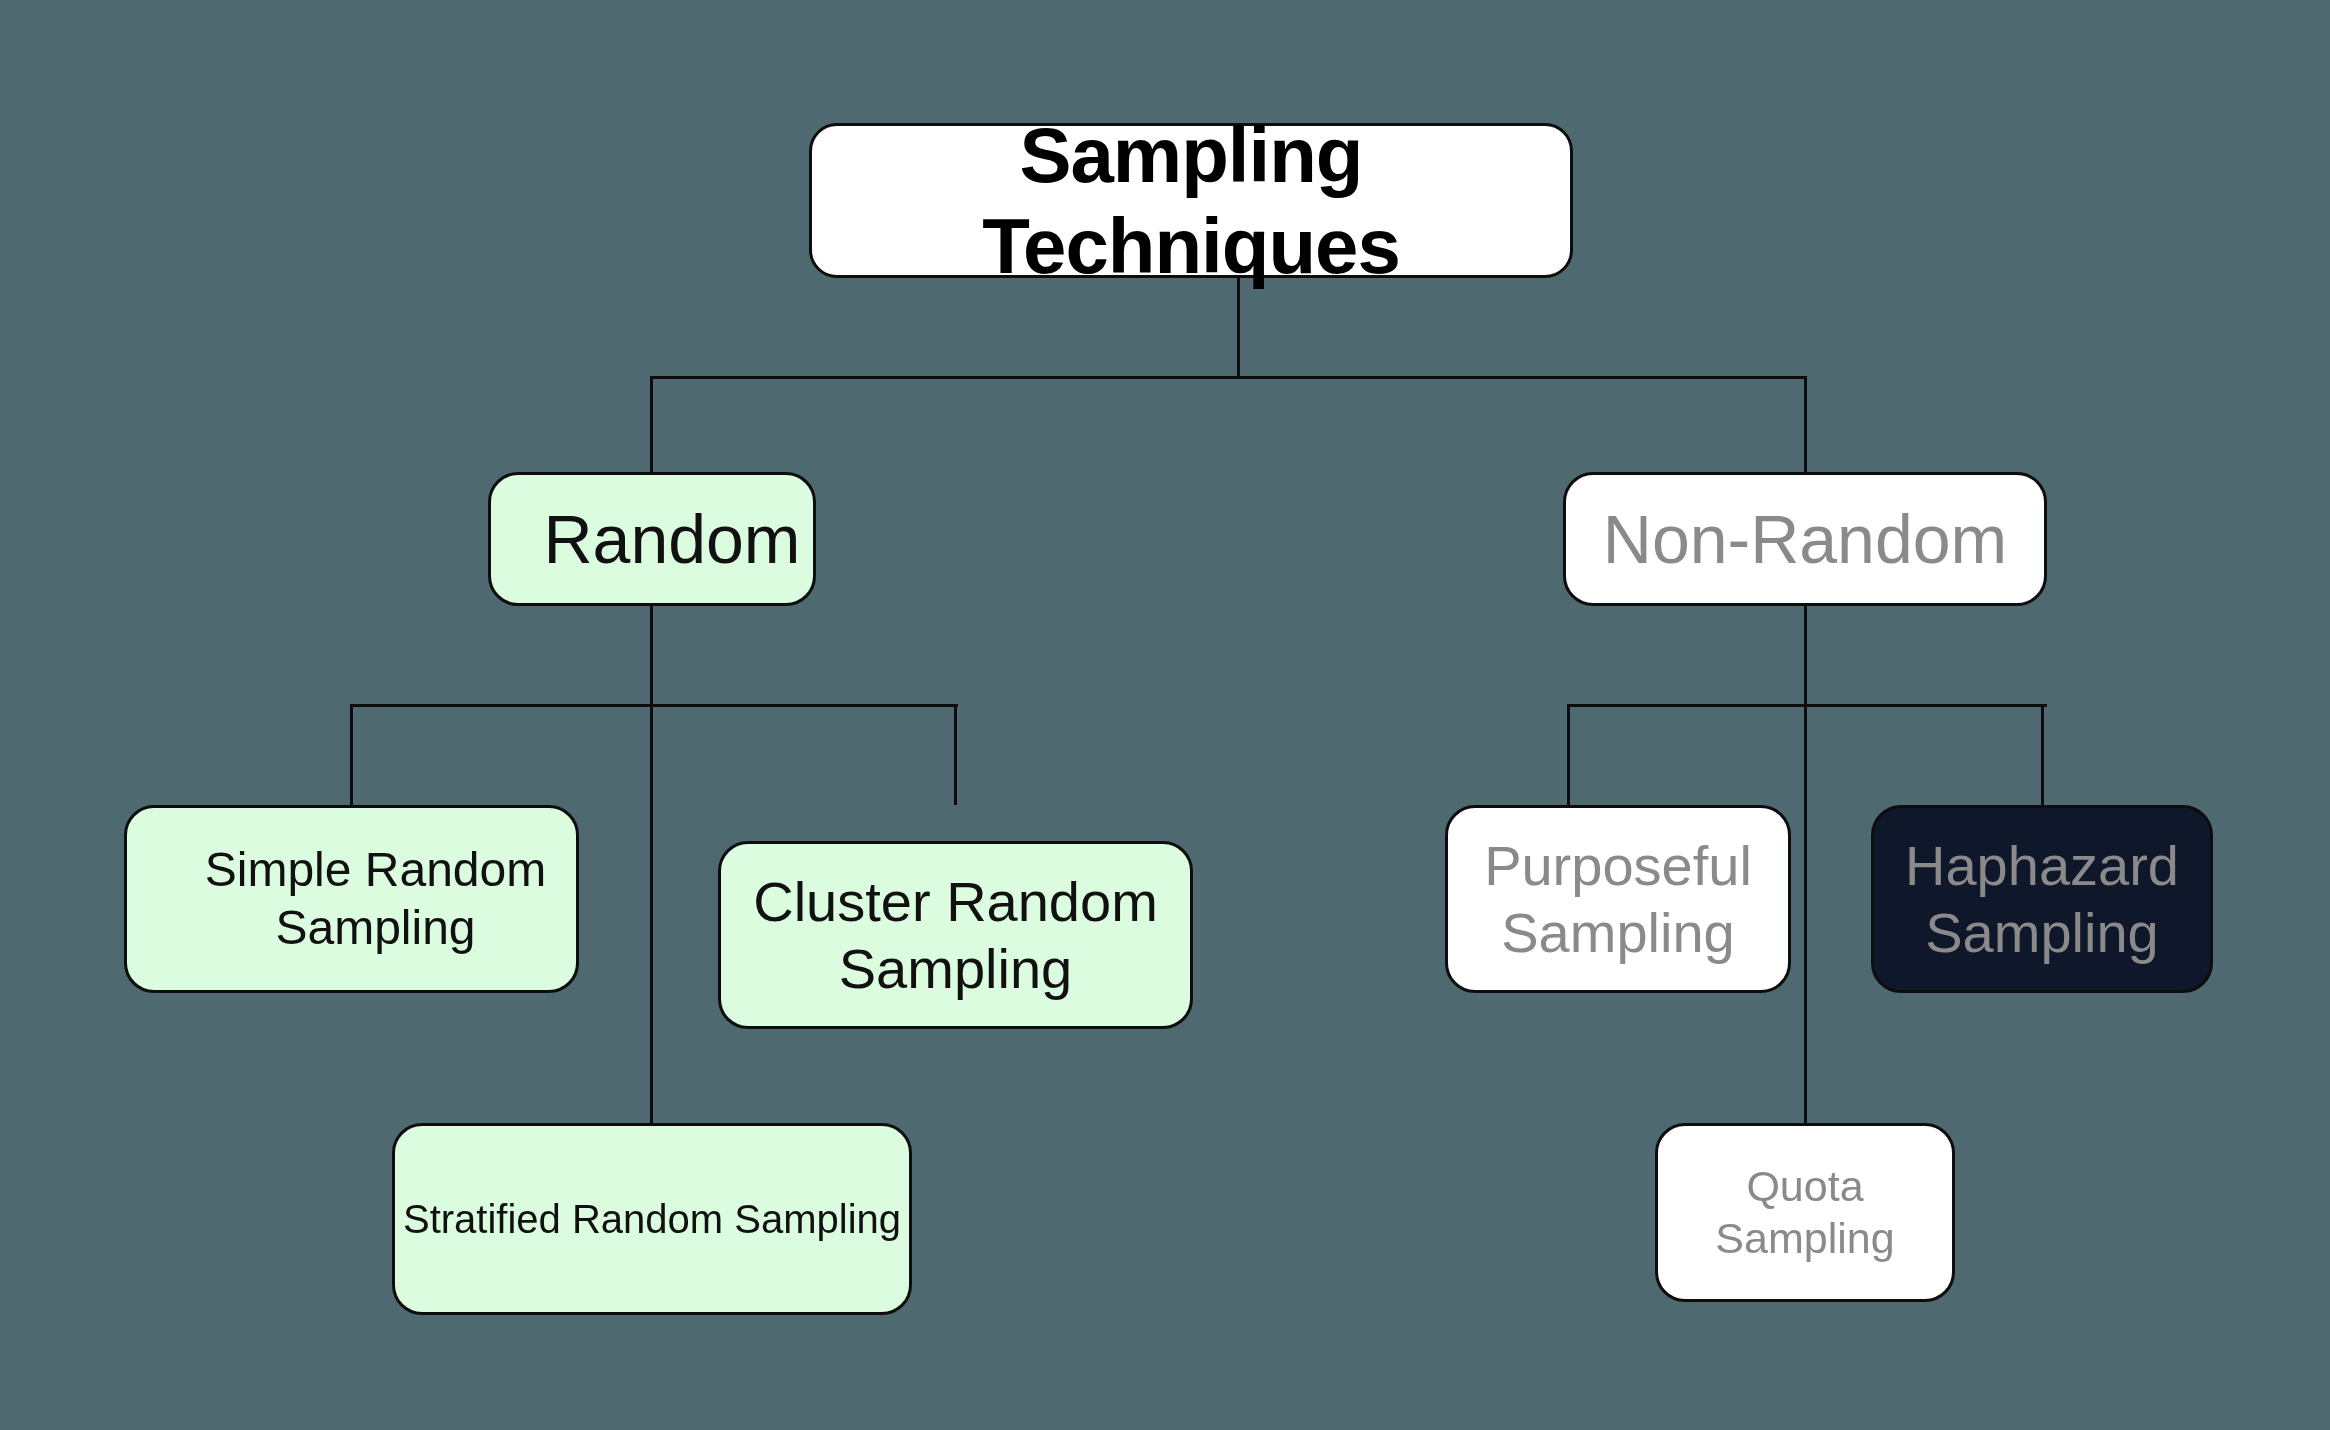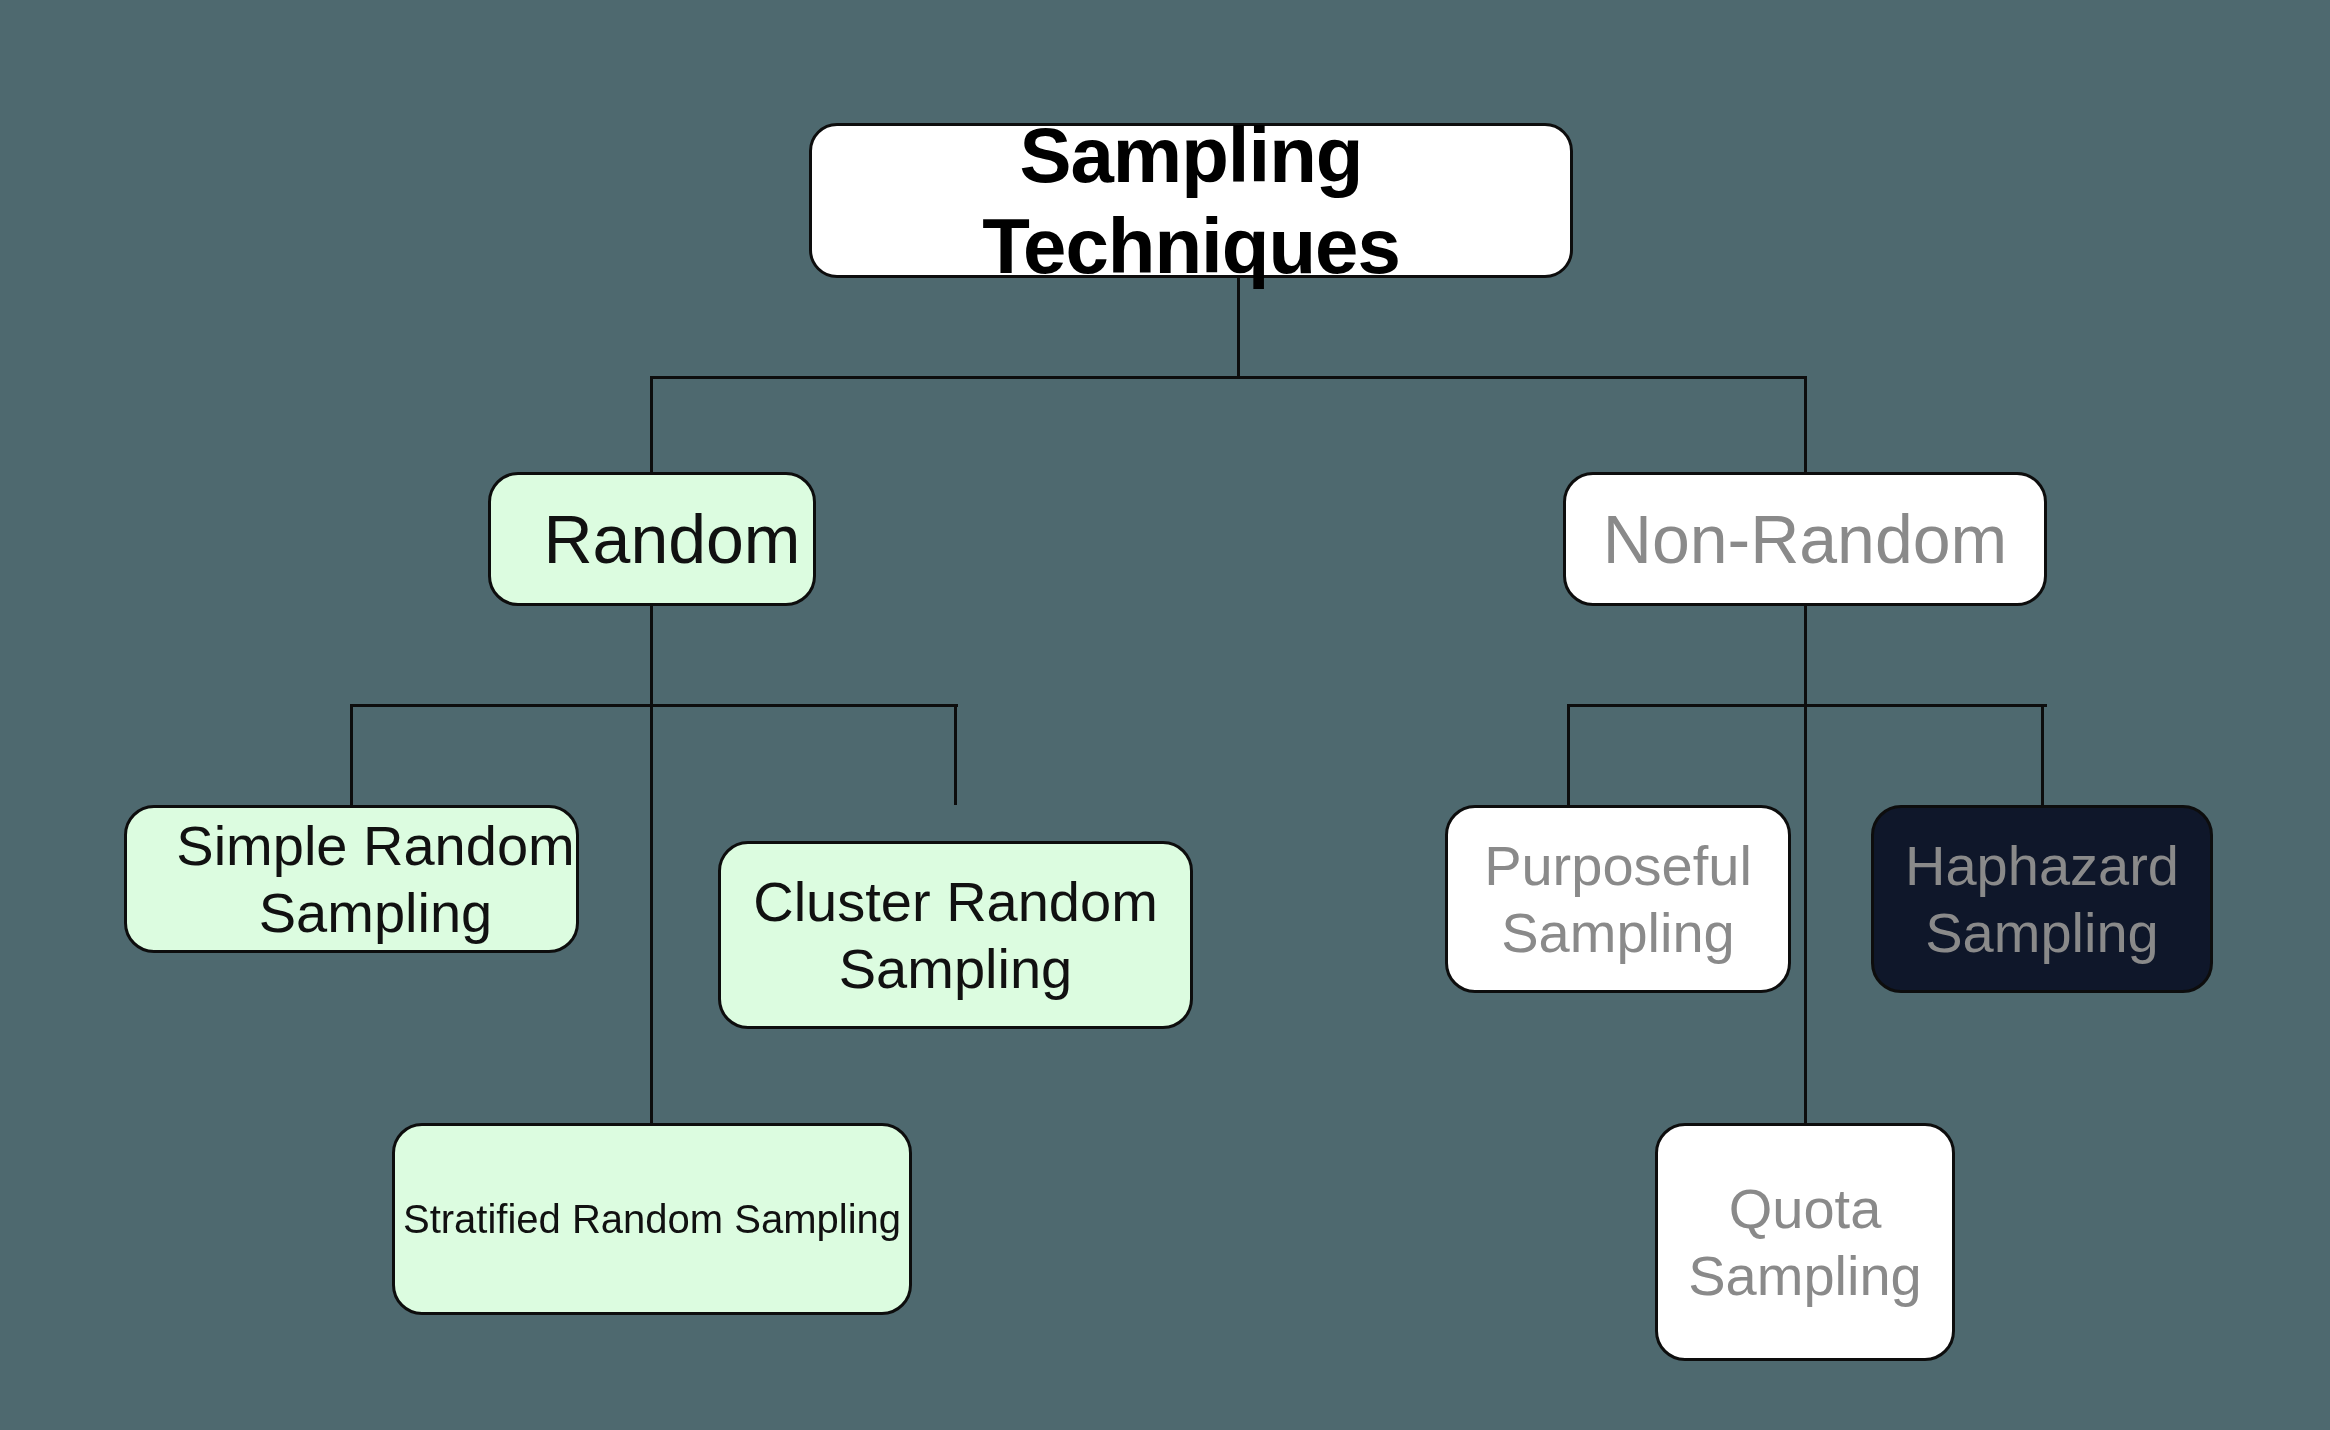--- a/index.html
+++ b/index.html
@@ -22,26 +22,26 @@
     text-align: center;
   }
   .node .label { display: block; }
   .node-root {
     left: 809px; top: 123px; width: 764px; height: 155px;
     font-size: 78px; font-weight: bold; letter-spacing: -1px;
     border-radius: 28px;
   }
   .node-random      { left: 488px;  top: 472px;  width: 328px; height: 134px; font-size: 68px; padding-left: 40px; }
   .node-non-random  { left: 1563px; top: 472px;  width: 484px; height: 134px; font-size: 68px; }
-  .node-simple      { left: 124px;  top: 805px;  width: 455px; height: 148px; font-size: 56px; line-height: 1.2; padding-left: 48px; }
+  .node-simple      { left: 124px;  top: 805px;  width: 455px; height: 188px; font-size: 48px; line-height: 1.2; padding-left: 48px; }
   .node-cluster     { left: 718px;  top: 841px;  width: 475px; height: 188px; font-size: 56px; line-height: 1.2; }
   .node-purposeful  { left: 1445px; top: 805px;  width: 346px; height: 188px; font-size: 56px; line-height: 1.2; }
   .node-haphazard   { left: 1871px; top: 805px;  width: 342px; height: 188px; font-size: 56px; line-height: 1.2; }
   .node-stratified  { left: 392px;  top: 1123px; width: 520px; height: 192px; font-size: 40px; line-height: 1.2; }
-  .node-quota       { left: 1655px; top: 1123px; width: 300px; height: 238px; font-size: 56px; line-height: 1.2; justify-content: flex-end; }
+  .node-quota       { left: 1655px; top: 1123px; width: 300px; height: 179px; font-size: 43px; line-height: 1.2; justify-content: flex-end; }
   .line { position: absolute; background: #0d0d0d; }
   
   .l-root-v        { left: 1237px;   top: 278px; width: 3px;    height: 98px;  }
   .l-level1-h      { left: 650px;    top: 376px; width: 1157px; height: 3px;   }
   .l-random-v      { left: 650px;    top: 376px; width: 3px;    height: 96px;  }
   .l-nonrandom-v   { left: 1804px;   top: 376px; width: 3px;    height: 96px;  }
   .l-strat-v       { left: 650px;    top: 606px; width: 3px;    height: 517px; }
   .l-level2l-h     { left: 350px;    top: 704px; width: 608px;  height: 3px;   }
   .l-simple-v      { left: 350px;    top: 704px; width: 3px;    height: 101px; }
   .l-cluster-v     { left: 954px;    top: 704px; width: 3px;    height: 101px; }

